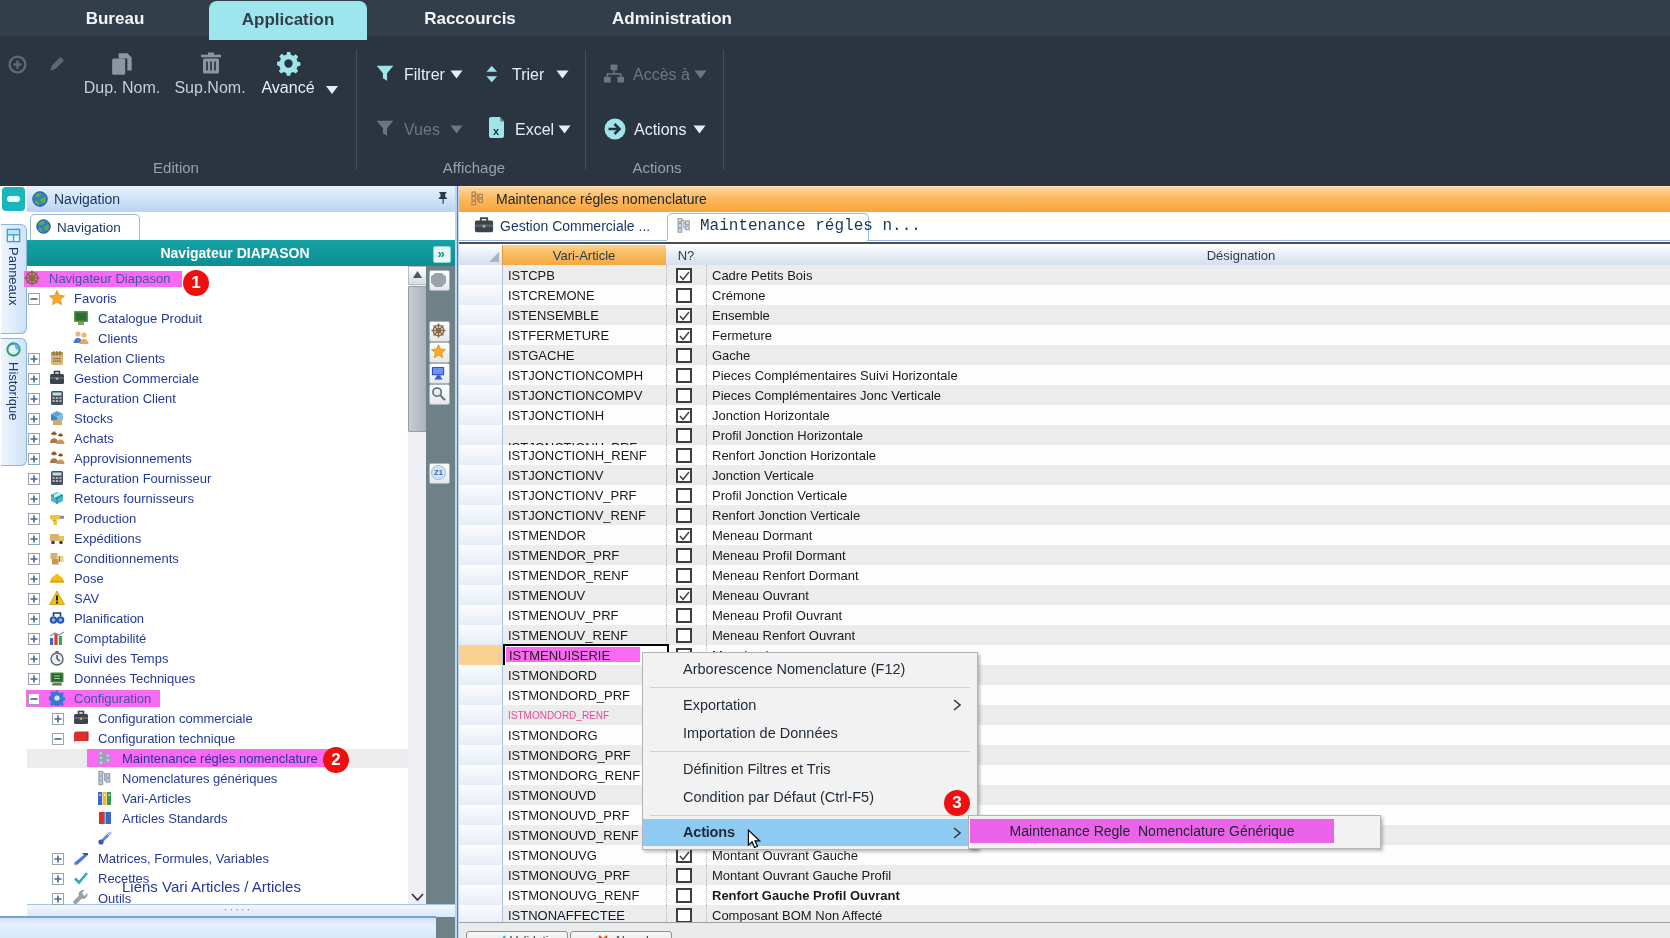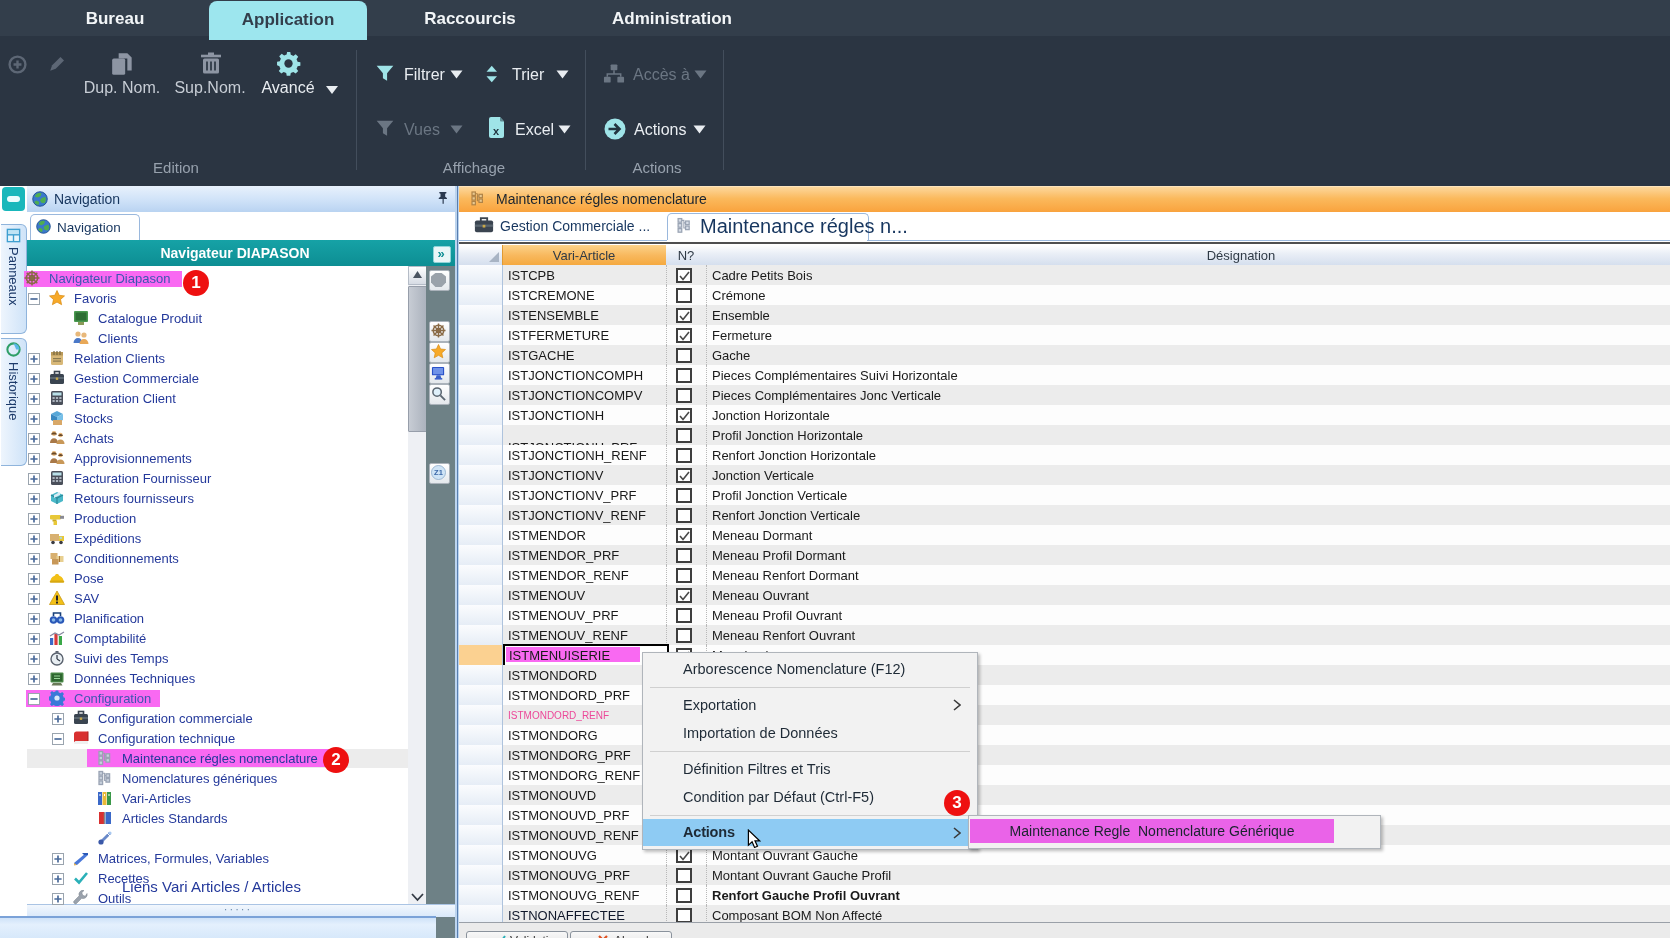--- a/index.html
+++ b/index.html
@@ -549,21 +549,21 @@
 <svg class="abs" style="left:676px;top:217px" width="17" height="17" viewBox="0 0 16 16">
       <g stroke="#9aa4b4" stroke-width="1.2" fill="#d8dee8">
         <rect x="2" y="1.5" width="3.4" height="3.4"></rect>
         <rect x="2" y="6.2" width="3.4" height="3.4"></rect>
         <rect x="2" y="10.9" width="3.4" height="3.4"></rect>
         <rect x="9" y="3.8" width="3.4" height="3.4"></rect>
         <rect x="9" y="8.5" width="3.4" height="3.4"></rect>
       </g>
       <path d="M5.4 3.2h2v7.2h1.4M7.4 10.4V5.5h1.6" stroke="#9aa4b4" stroke-width="1" fill="none"></path>
     </svg>
-<div class="tx" style="left:700px;top:218px;color:#17365f;font-size:20px;line-height:17px;">Maintenance régles n...</div>
+<div class="tx" style="left:700px;top:218px;color:#17365f;font-size:16px;line-height:17px;font-family:Liberation Mono, monospace;">Maintenance régles n...</div>
 <div class="abs" style="left:459px;top:240px;width:1211px;height:2px;background:#fff;"></div>
 <div class="abs" style="left:459px;top:240px;width:208px;height:1px;background:#9ab8dd;"></div>
 <div class="abs" style="left:867px;top:240px;width:803px;height:1px;background:#9ab8dd;"></div>
 <div class="abs" style="left:459px;top:242px;width:1211px;height:2px;background:#4f4f4f;"></div>
 <div class="abs" style="left:459px;top:245px;width:43px;height:20px;background:linear-gradient(#ffffff,#e9eef6 45%,#d5dfee);border-right:1px solid #b9c7da;border-bottom:1px solid #b9c7da;"></div>
 <svg class="abs" style="left:489px;top:252px" width="10" height="10" viewBox="0 0 10 10">
       <path d="M10 0v10H0z" fill="#a8b4c4"></path>
     </svg>
 <div class="abs" style="left:502px;top:245px;width:164px;height:20px;background:linear-gradient(#fcd28a,#f8b95f 50%,#f5a93f);border-left:1px solid #e09a32;border-right:1px solid #e09a32;border-bottom:1px solid #d89830;"></div>
 <div class="tx" style="left:584.0px;top:255px;transform:translate(-50%,-50%);color:#2f3a46;font-size:13px;">Vari-Article</div>

